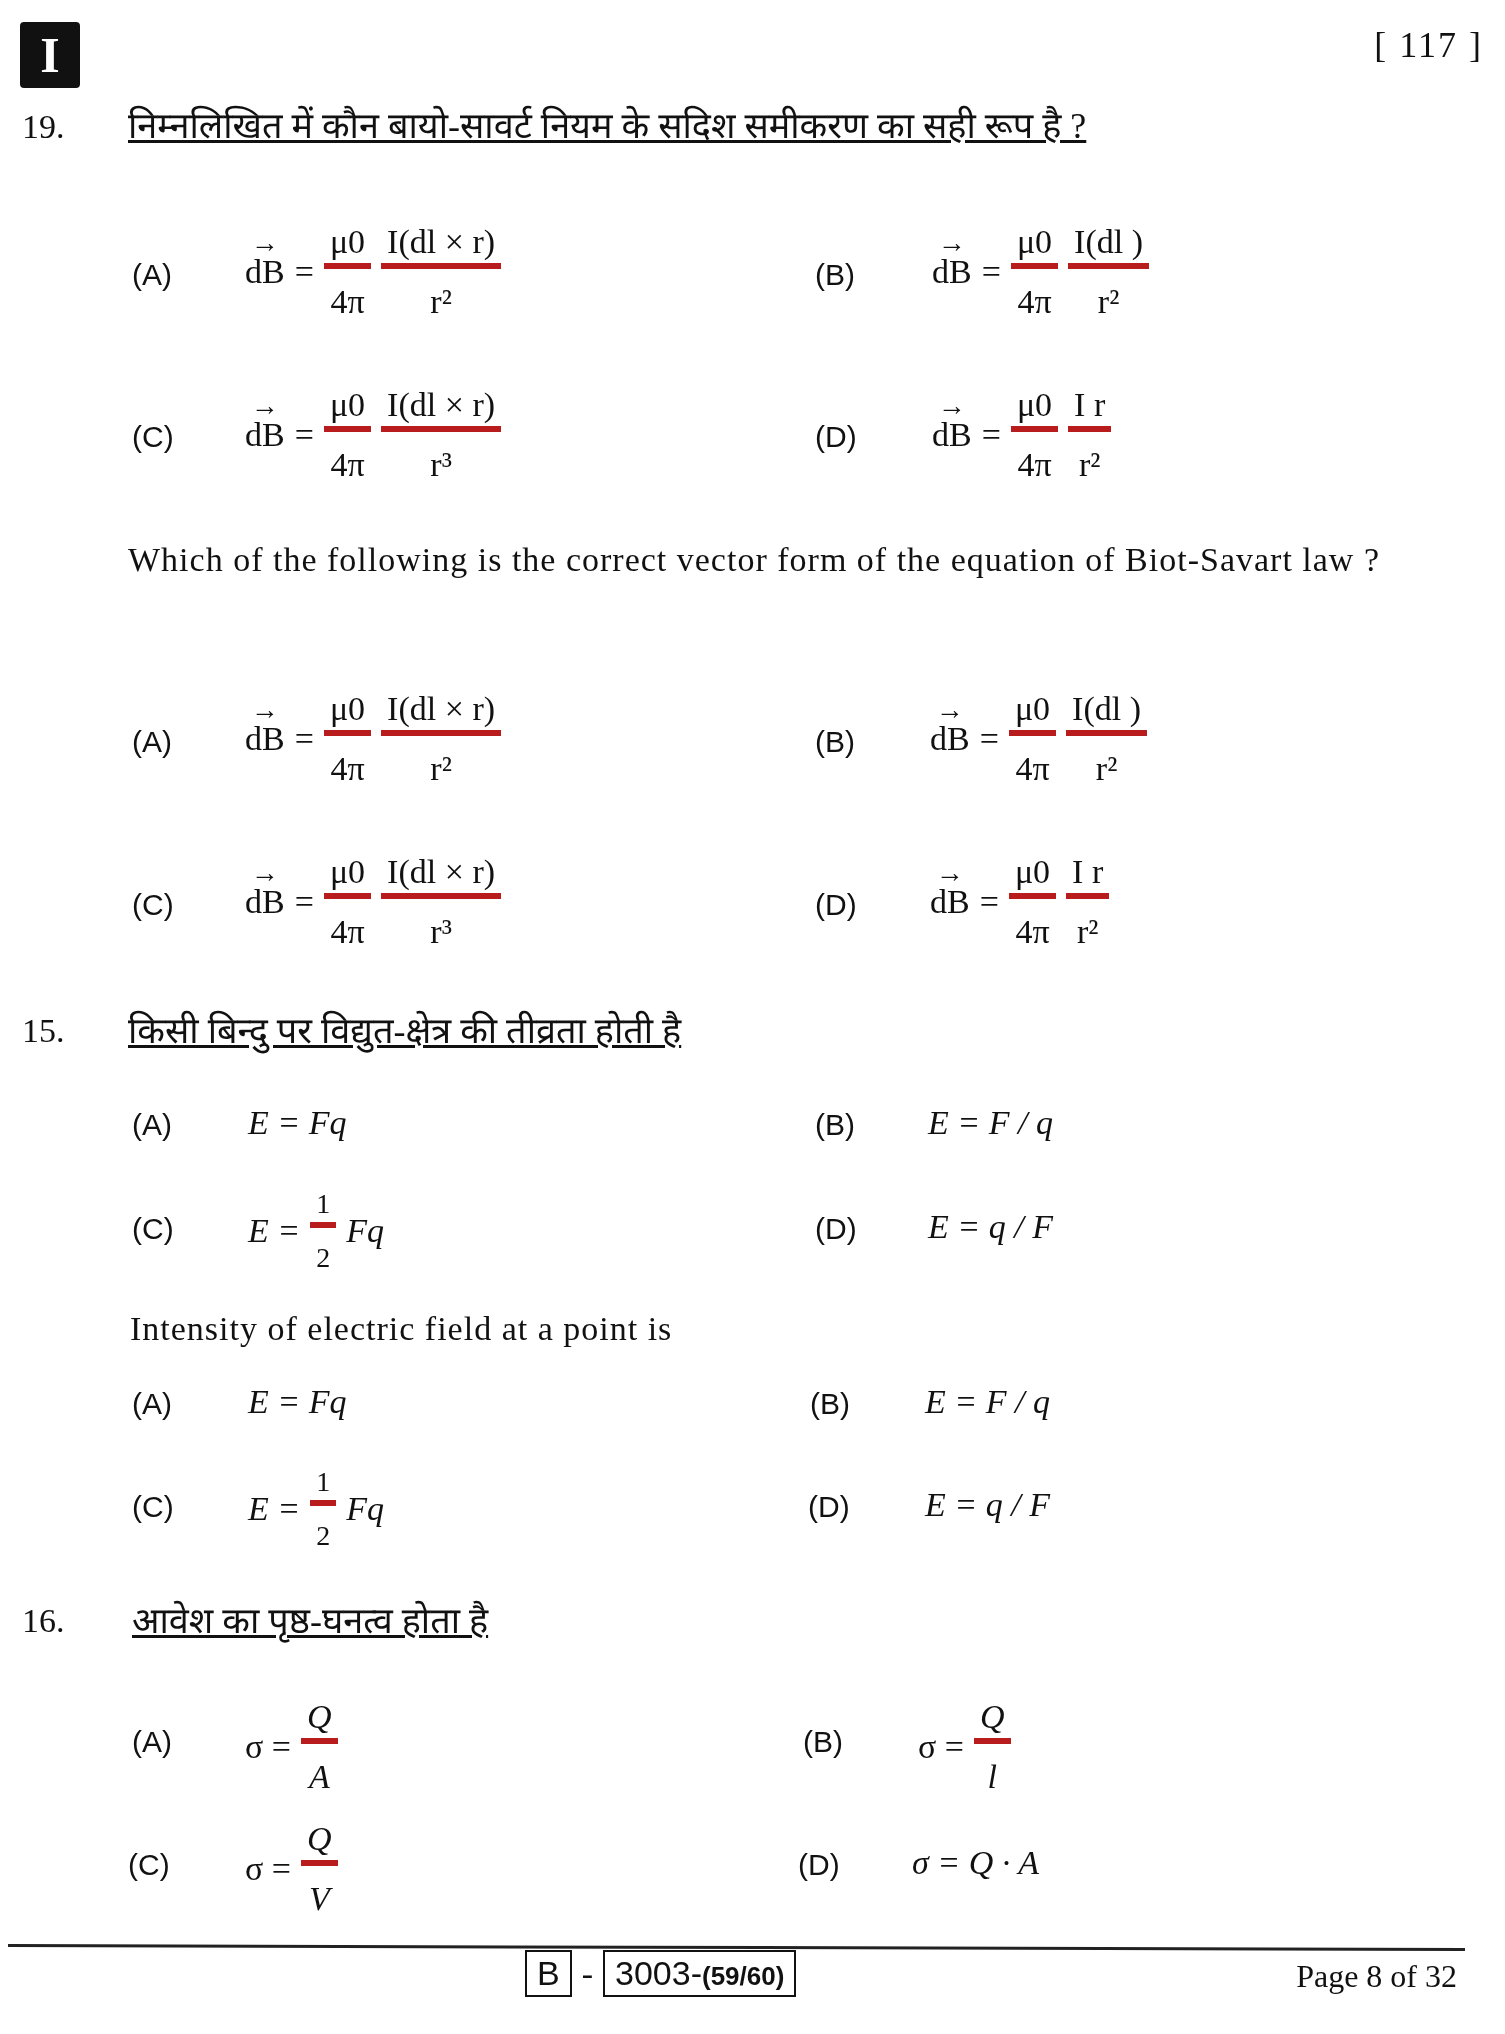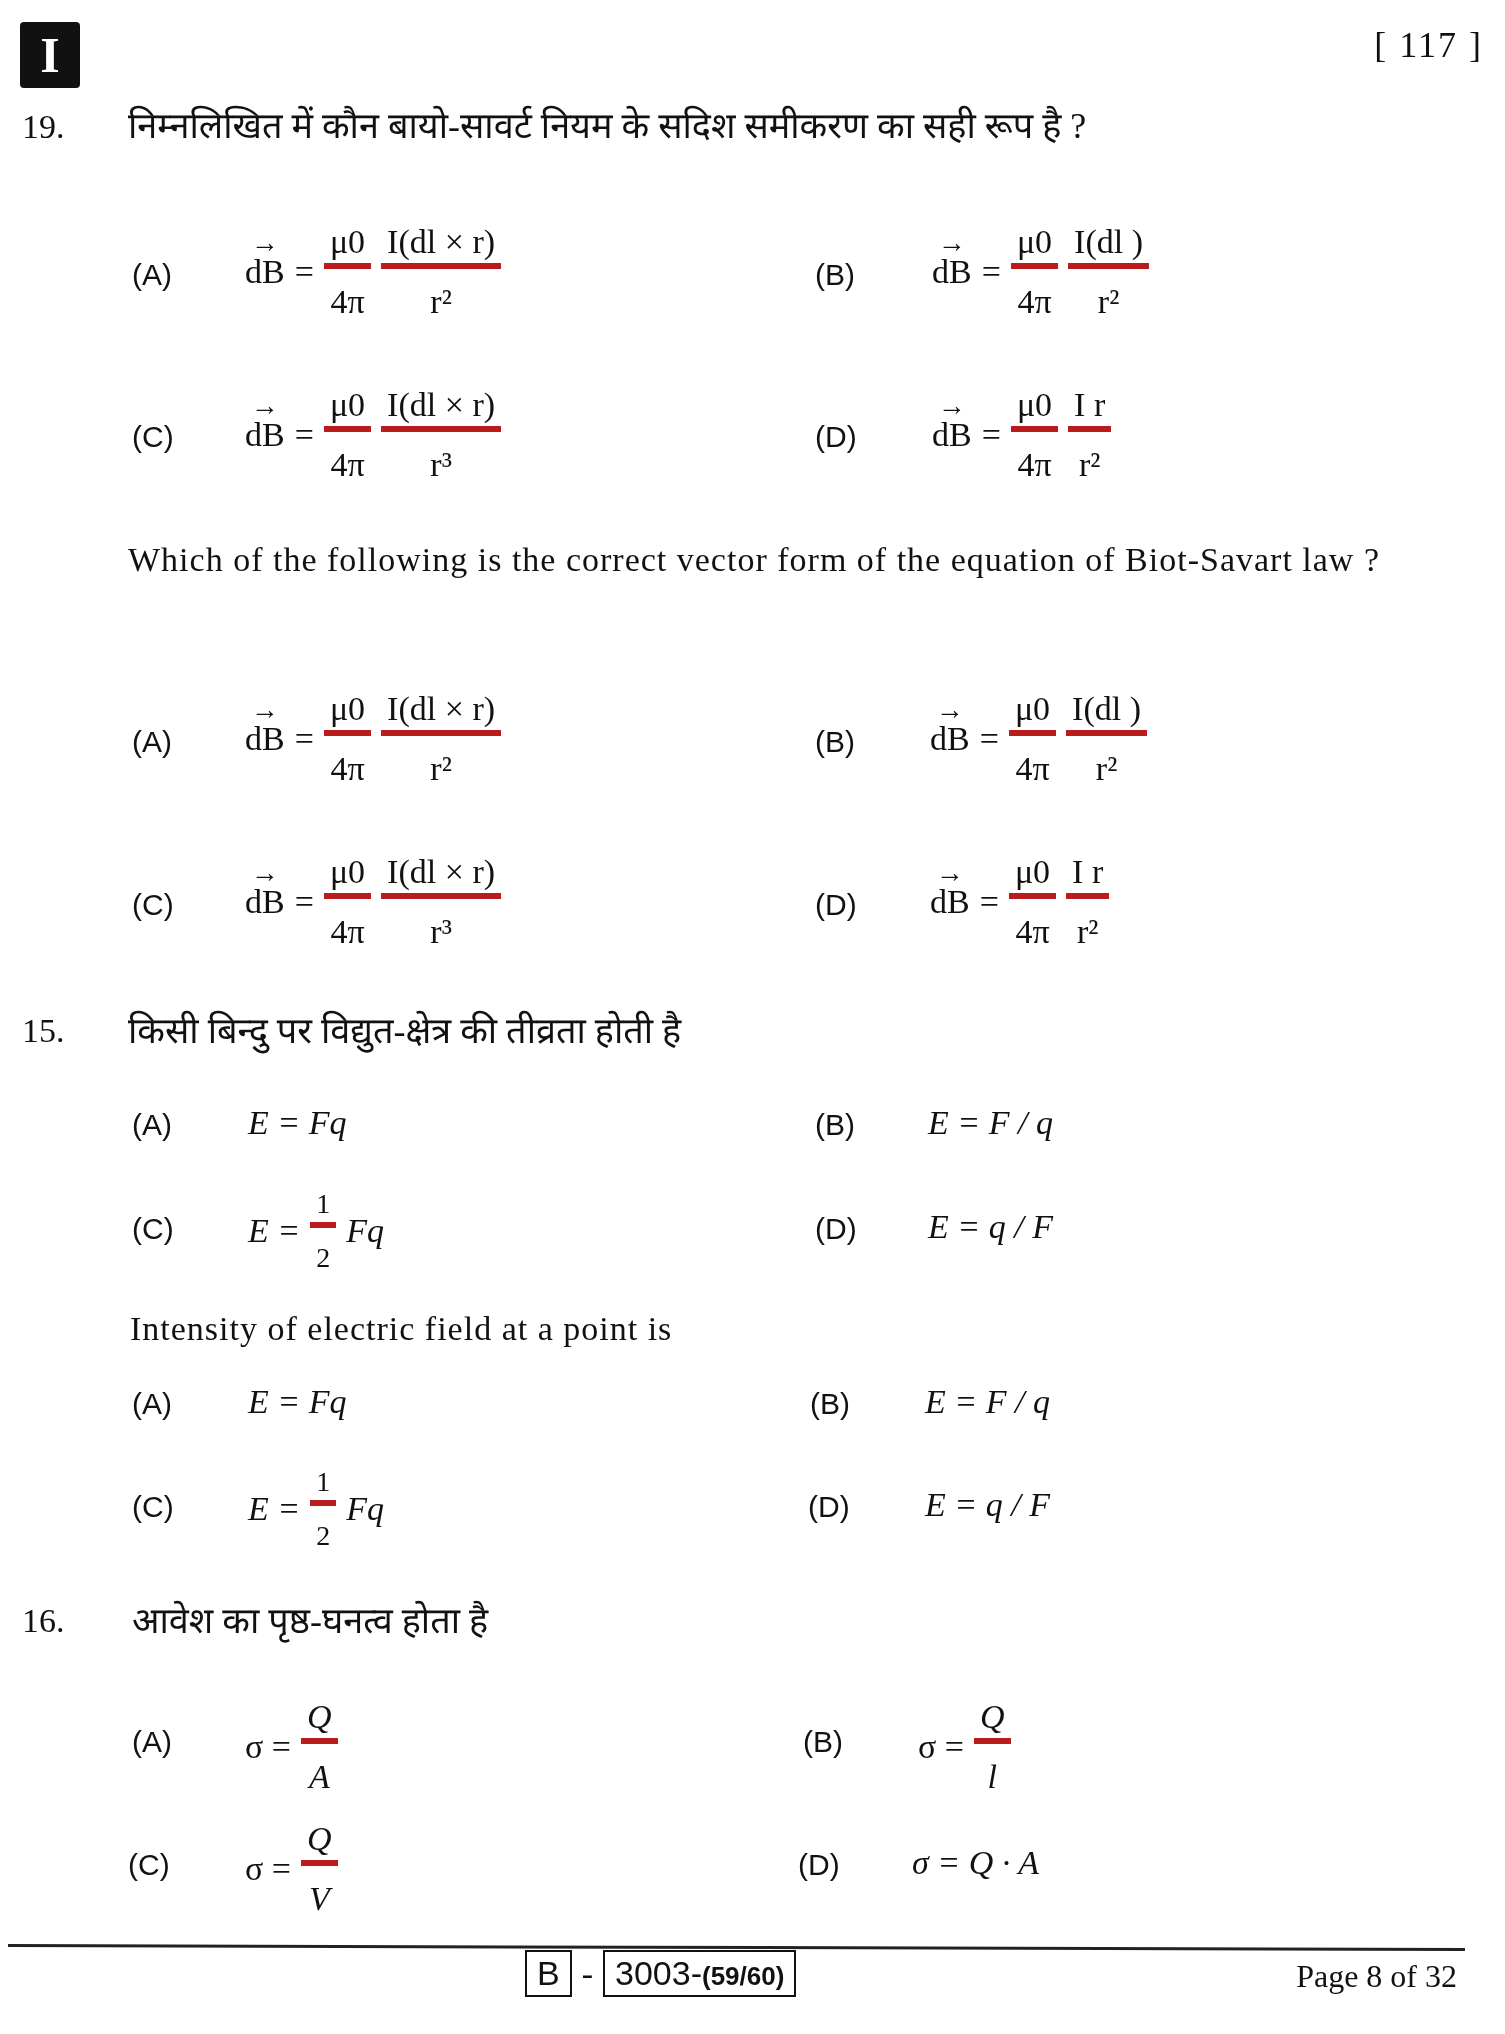--- a/index.html
+++ b/index.html
@@ -3,21 +3,21 @@
 <meta charset="utf-8">
 <style>
   html,body{margin:0;padding:0;background:#fff;}
   body{width:1505px;height:2034px;position:relative;overflow:hidden;color:#111;
        font-family:"Liberation Serif","DejaVu Serif",serif;}
   .abs{position:absolute;}
   .badge{left:20px;top:22px;width:60px;height:66px;background:#111;color:#fff;border-radius:4px;
          font-size:50px;font-weight:bold;text-align:center;line-height:66px;}
   .pgnum{right:22px;top:24px;font-size:36px;letter-spacing:2px;}
   .qnum{font-size:34px;}
-  .qtext{font-size:36px;}
+  .qtext{font-size:36px;text-decoration:underline;}
   .en{font-size:34px;letter-spacing:1px;}
   .opt{font-size:30px;font-family:"Liberation Sans","DejaVu Sans",sans-serif;}
   .math{font-size:34px;display:flex;align-items:center;gap:10px;}
   .frac{display:inline-flex;flex-direction:column;align-items:center;line-height:1;}
   .frac .num{padding:0 6px 4px;border-bottom:6px solid #b91c1c;}
   .frac .den{padding-top:16px;}
   .vec{position:relative;display:inline-block;}
   .vec::before{content:"\2192";position:absolute;left:50%;transform:translateX(-50%);top:-26px;font-size:28px;font-style:normal;}
   i{font-style:italic;}
   .footline{left:8px;right:40px;top:1946px;height:3px;background:#222;transform:rotate(0.15deg);}

